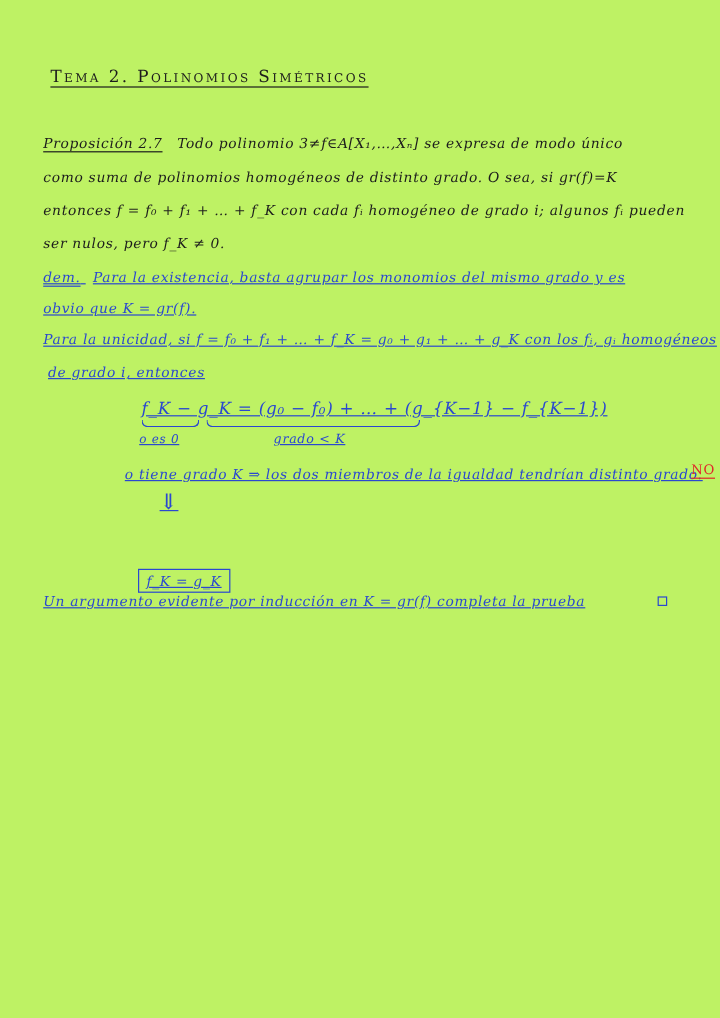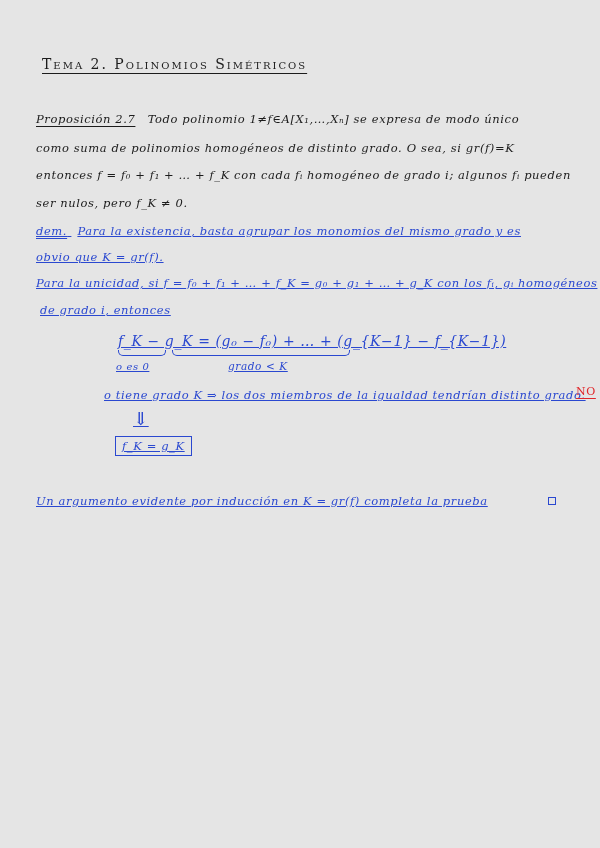--- a/index.html
+++ b/index.html
@@ -1,40 +1,40 @@
 <!DOCTYPE html>
 <html><head>
 <meta charset="utf-8">
 <style>
   html, body { margin: 0; padding: 0; background: #ffffff; }
   body { width: 600px; height: 848px; position: relative; overflow: hidden;
          font-family: "DejaVu Serif", serif; }
-  .page { position: absolute; left: 0; top: 0; width: 600px; height: 848px; background: #e5e5e5; }
+  .page { position: absolute; left: 0; top: 0; width: 600px; height: 848px; background: #bef264; }
   .ln { position: absolute; white-space: nowrap; font-style: italic; font-size: 11.5px; letter-spacing: 0.6px; }
   .blk { color: #1c1c1c; }
   .blu { color: #2a48d0; text-decoration: underline; }
   .red { color: #e0262a; }
   .ul { text-decoration: underline; text-underline-offset: 3px; text-align: right; }
   .title { font-size: 14px; letter-spacing: 2px; font-variant: small-caps; font-style: normal;
            text-decoration: underline; text-underline-offset: 4px; }
   .brace { position: absolute; border: 1.3px solid #2a48d0; border-top: none; height: 5px;
            border-radius: 0 0 5px 5px; }
-  .boxed { position: absolute; border: 1.4px solid #2a48d0; padding: 2px 6px; }
+  .boxed { position: absolute; border: 1.4px solid #2a48d0; padding: 2px 6px; margin-top: 38px; }
   .qed { position: absolute; width: 6px; height: 6px; border: 1px solid #2a48d0; }
 </style>
 </head>
 <body>
 
 <div class="page">
 
   <div class="ln blk title" style="left:42px; top:56px;">Tema 2. Polinomios Simétricos</div>
 
   <div class="ln blk" style="left:36px; top:112px;">
     <span class="ul">Proposición 2.7</span>
-    <span style="margin-left:8px;">Todo polinomio 1≠f∈A[X₁,…,Xₙ] se expresa de modo único</span>
+    <span style="margin-left:8px;">Todo polinomio 3≠f∈A[X₁,…,Xₙ] se expresa de modo único</span>
   </div>
   <div class="ln blk" style="left:36px; top:141px;">como suma de polinomios homogéneos de distinto grado. O sea, si gr(f)=K</div>
   <div class="ln blk" style="left:36px; top:168px;">entonces f = f₀ + f₁ + … + f_K con cada fᵢ homogéneo de grado i; algunos fᵢ pueden</div>
   <div class="ln blk" style="left:36px; top:196px;">ser nulos, pero f_K ≠ 0.</div>
 
   <div class="ln blu" style="left:36px; top:224px;">
     <span class="ul">dem.</span>
     <span style="margin-left:6px;">Para la existencia, basta agrupar los monomios del mismo grado y es</span>
   </div>
   <div class="ln blu" style="left:36px; top:250px;">obvio que K = gr(f).</div>

